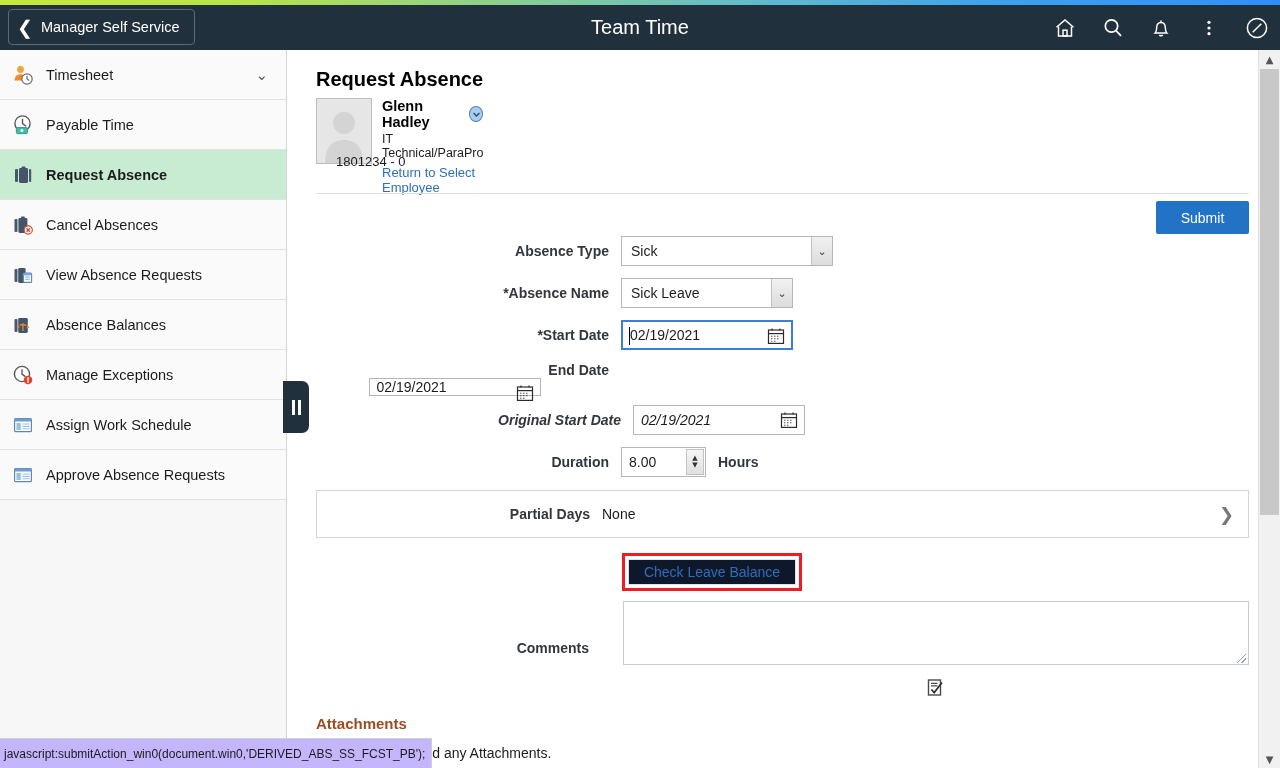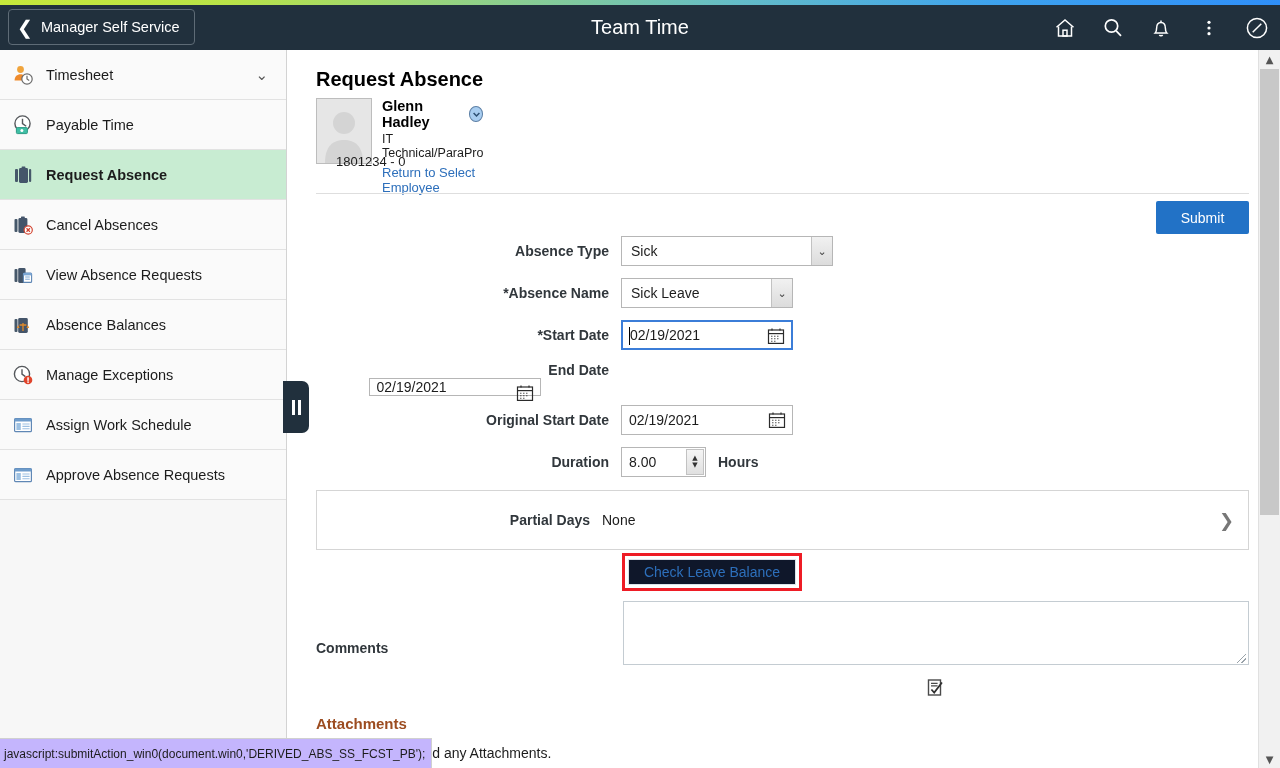--- a/index.html
+++ b/index.html
@@ -263,21 +263,21 @@
     font-size: 7px; line-height: 7px; color: #333;
     font-family: "DejaVu Sans", sans-serif;
   }
   .unit {
     margin-left: 12px; font-size: 14px; color: #31373c; font-weight: bold;
   }
 
   
   #partial-days {
     position: absolute; left: 28px; top: 440px;
-    width: 933px; height: 60px;
+    width: 933px; height: 48px;
     border: 1px solid #d5d5d5;
     background: #ffffff;
     display: flex; align-items: center;
     cursor: pointer;
   }
   #partial-days .pd-label {
     width: 285px; text-align: right; padding-right: 12px;
     font-size: 14px; font-weight: bold; color: #31373c;
   }
   #partial-days .pd-value { font-size: 14px; color: #1c1c1c; }
@@ -302,21 +302,21 @@
     color: #2d6fbb;
     font-size: 14px;
     font-family: "Liberation Sans", sans-serif;
     cursor: pointer;
     display: flex; align-items: center; justify-content: center;
   }
 
   
   #comments-label {
     position: absolute; left: 28px; top: 590px;
-    width: 285px; text-align: left; padding-right: 12px;
+    width: 285px; text-align: right; padding-right: 12px;
     font-size: 14px; font-weight: bold; color: #31373c;
   }
   #comments-box {
     position: absolute; left: 335px; top: 551px;
     width: 626px; height: 64px;
     border: 1px solid #c4ccd2;
     background: #ffffff;
     cursor: text;
   }
   #comments-resize {
@@ -645,21 +645,21 @@
               <line x1="7.2" y1="11.8" x2="8.4" y2="11.8"></line>
               <line x1="10.2" y1="11.8" x2="11.4" y2="11.8"></line>
             <line x1="4.2" y1="14.2" x2="5.4" y2="14.2"></line>
               <line x1="7.2" y1="14.2" x2="8.4" y2="14.2"></line>
           </g>
         </svg>
       </span>
     </span>
   </div>
 
-  <div class="frow" style="left:0px; top:355px;">
+  <div class="frow" style="left:12px; top:355px;font-style:italic;">
     <span class="flabel">Original Start Date</span>
     <span class="psdate">
       <span class="dval">02/19/2021</span>
       <span class="cal-btn">
         <svg width="18" height="18" viewBox="0 0 18 18" fill="none" stroke="#2b2b2b" stroke-width="1.2">
           <rect x="1.5" y="3" width="15" height="13.4"></rect>
           <line x1="1.5" y1="6.6" x2="16.5" y2="6.6"></line>
           <line x1="5" y1="1.4" x2="5" y2="3.6"></line>
             <line x1="13" y1="1.4" x2="13" y2="3.6"></line>
           <g stroke-width="1.1">

